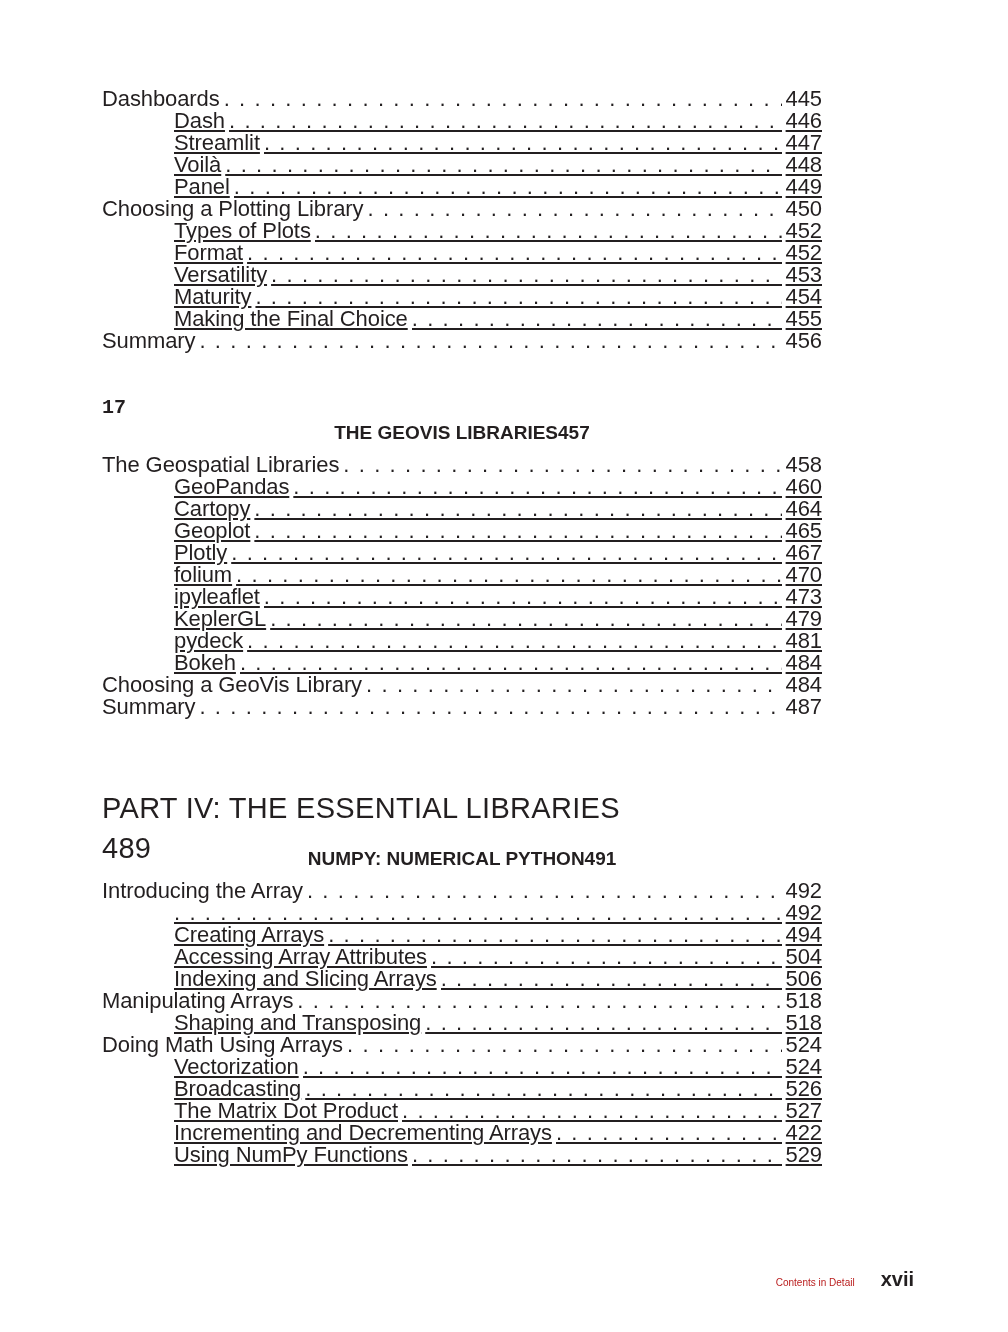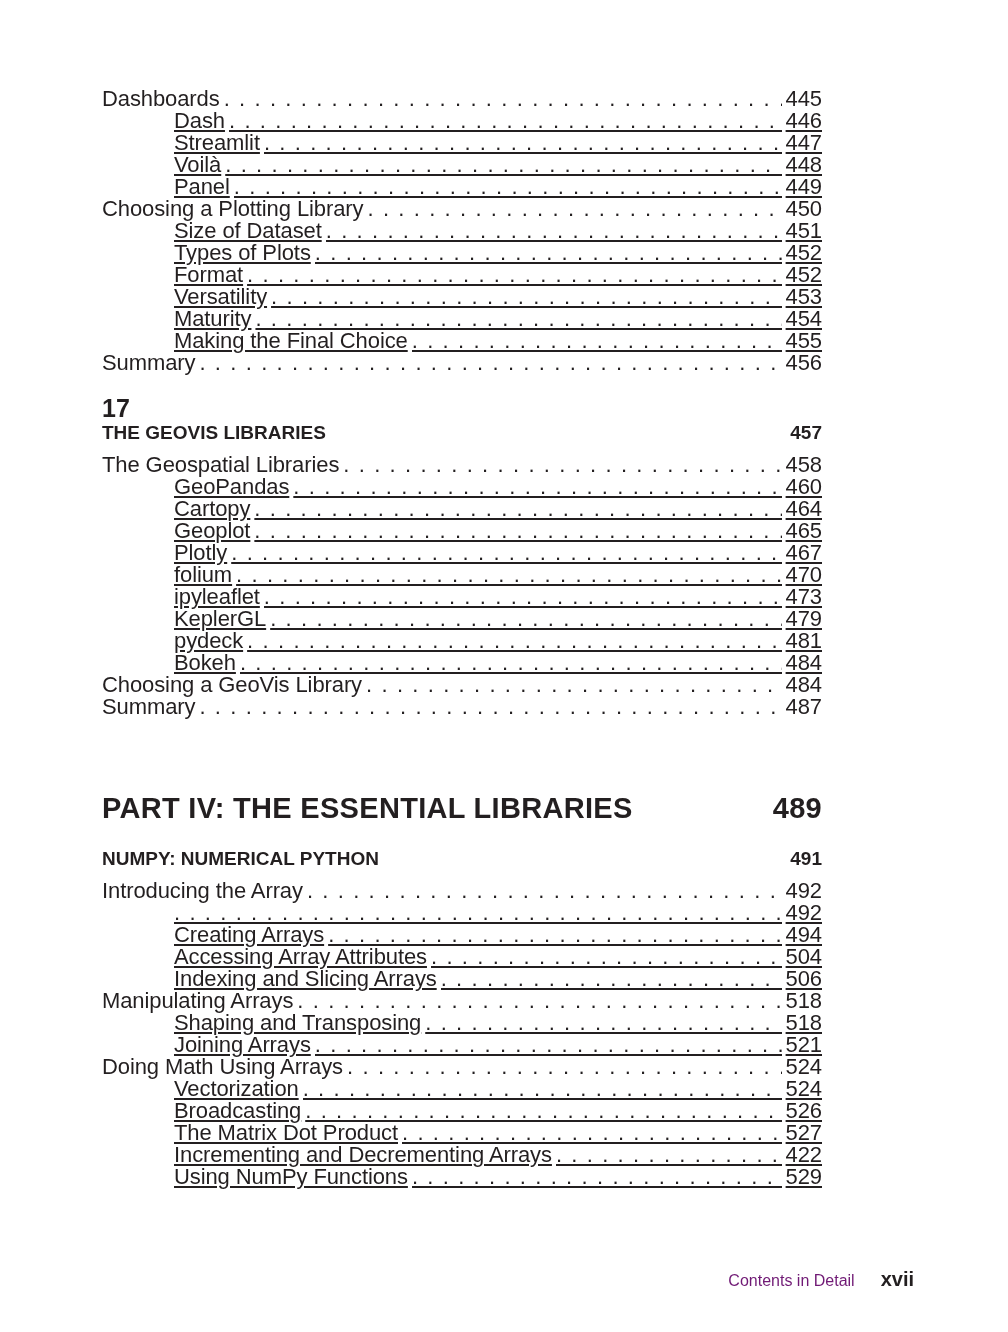--- a/index.html
+++ b/index.html
@@ -5,25 +5,25 @@
     html, body { margin: 0; padding: 0; background: #ffffff; }
     body { width: 1008px; height: 1332px; position: relative; overflow: hidden;
            font-family: "Liberation Sans", sans-serif; color: #231f20; }
     .toc { position: absolute; left: 102px; width: 720px; }
     .entry { display: flex; align-items: baseline; height: 22px; font-size: 22px; letter-spacing: -0.1px; }
     .entry.sub { padding-left: 72px; text-decoration: underline; }
     .entry .t { white-space: nowrap; padding-right: 4px; }
     .entry .dots { flex: 1; overflow: hidden; white-space: nowrap; color: #231f20; letter-spacing: 5.6px; }
     .entry .dots::before { content: ". . . . . . . . . . . . . . . . . . . . . . . . . . . . . . . . . . . . . . . . . . . . . . . . . . . . . . . . . . . . . . . . . . . . . . . . . . . . . . . . . . . . . . . . . . . . . . . . . . . . . . . . . . . . ."; letter-spacing: 0; word-spacing: 3.2px; }
     .entry .p { white-space: nowrap; padding-left: 4px; text-align: right; }
-    .chnum { font-weight: bold; font-size: 25px; height: 24px; line-height: 24px; }
-    .chtitle { display: flex; justify-content: space-between; font-weight: bold; font-size: 19px; height: 28px; line-height: 26px; margin-bottom: 4px; }
-    .part { display: flex; justify-content: space-between; font-weight: bold; font-size: 29px; letter-spacing: 0.3px; height: 40px; line-height: 40px; }
+    .chnum { font-weight: bold; font-size: 20px; height: 24px; line-height: 24px; font-family: Liberation Mono, monospace; }
+    .chtitle { display: flex; justify-content: center; font-weight: bold; font-size: 19px; height: 28px; line-height: 26px; margin-bottom: 4px; }
+    .part { display: flex; justify-content: space-between; font-weight: normal; font-size: 29px; letter-spacing: 0.3px; height: 40px; line-height: 40px; flex-direction: column; }
     .footer { position: absolute; top: 1268px; right: 94px; display: flex; align-items: baseline; gap: 26px; }
-    .footer .lbl { font-size: 16px; color: #701a75; }
+    .footer .lbl { font-size: 10px; color: #b91c1c; }
     .footer .pg { font-size: 20px; font-weight: bold; }
   </style>
 </head>
 <body>
 
 <div class="toc" style="top:86px;" id="sec1">
     <div class="entry">
       <span class="t">Dashboards</span>
       <span class="dots"></span>
       <span class="p">445</span>
@@ -45,25 +45,20 @@
     </div>
     <div class="entry sub">
       <span class="t">Panel</span>
       <span class="dots"></span>
       <span class="p">449</span>
     </div>
     <div class="entry">
       <span class="t">Choosing a Plotting Library</span>
       <span class="dots"></span>
       <span class="p">450</span>
-    </div>
-    <div class="entry sub">
-      <span class="t">Size of Dataset</span>
-      <span class="dots"></span>
-      <span class="p">451</span>
     </div>
     <div class="entry sub">
       <span class="t">Types of Plots</span>
       <span class="dots"></span>
       <span class="p">452</span>
     </div>
     <div class="entry sub">
       <span class="t">Format</span>
       <span class="dots"></span>
       <span class="p">452</span>
@@ -200,25 +195,20 @@
       <div class="entry">
         <span class="t">Manipulating Arrays</span>
         <span class="dots"></span>
         <span class="p">518</span>
       </div>
       <div class="entry sub">
         <span class="t">Shaping and Transposing</span>
         <span class="dots"></span>
         <span class="p">518</span>
       </div>
-      <div class="entry sub">
-        <span class="t">Joining Arrays</span>
-        <span class="dots"></span>
-        <span class="p">521</span>
-      </div>
       <div class="entry">
         <span class="t">Doing Math Using Arrays</span>
         <span class="dots"></span>
         <span class="p">524</span>
       </div>
       <div class="entry sub">
         <span class="t">Vectorization</span>
         <span class="dots"></span>
         <span class="p">524</span>
       </div>

